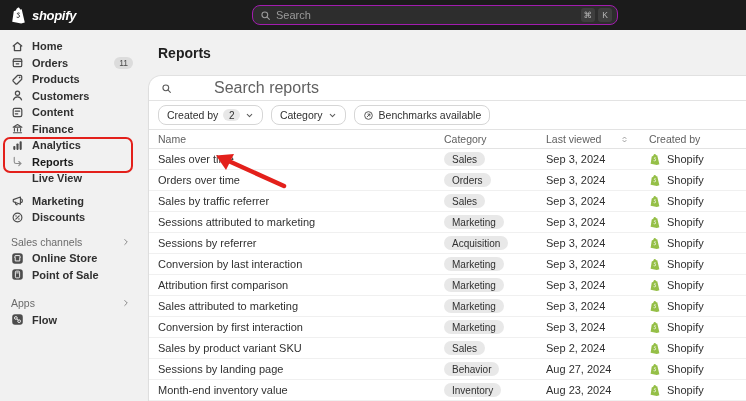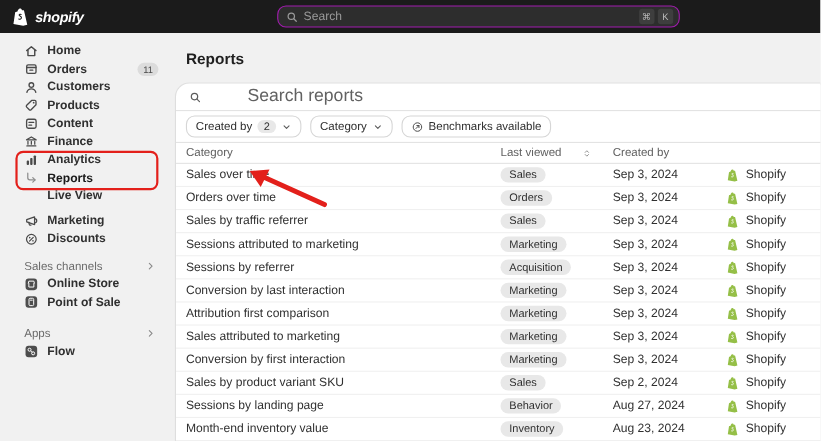--- a/index.html
+++ b/index.html
@@ -11,21 +11,21 @@
   .topbar { position:absolute; left:0; top:0; width:746px; height:30px; background:#1b1b1b; display:flex; align-items:center; }
   .logo { display:flex; align-items:center; gap:5px; margin-left:10px; }
   .logo-text { color:#fff; font-weight:700; font-style:italic; font-size:13px; letter-spacing:-0.3px; }
   .topsearch { position:absolute; left:252px; top:5px; width:366px; height:20px; background:#2d2d2d; border:1px solid #a21caf; border-radius:8px; display:flex; align-items:center; padding:0 5px 0 7px; gap:5px; }
   .topsearch input { flex:1; background:transparent; border:none; outline:none; color:#c9c9c9; font-size:11px; font-family:"Liberation Sans",sans-serif; }
   .topsearch input::placeholder { color:#9a9a9a; }
   .keycap { min-width:14px; height:14px; padding:0 3px; background:#3e3e3e; border-radius:3px; color:#b9b9b9; font-size:8.5px; display:flex; align-items:center; justify-content:center; }
   .keys { display:flex; gap:3px; }
 
   
-  .app { position:absolute; left:12px; top:30px; width:604px; height:371px; }
+  .app { position:absolute; left:1px; top:30px; width:604px; height:371px; }
 
   
   .sidebar { position:absolute; left:0; top:0; width:140px; height:371px; padding-top:8px; }
   .nav-item { height:16.5px; display:flex; align-items:center; gap:8px; padding:0 8px 0 10px; font-size:11px; font-weight:600; color:#303030; cursor:pointer; }
   .nav-item .icn { width:13px; height:13px; flex:0 0 13px; display:flex; align-items:center; justify-content:center; }
   .nav-item .icn svg { width:13px; height:13px; }
   .nav-item.active { color:#1a1a1a; font-weight:700; }
   .nav-badge { margin-left:auto; background:#dcdcdc; color:#4a4a4a; font-size:8.5px; font-weight:400; border-radius:8px; padding:1px 5px; }
   .nav-spacer-a { height:6px; } .nav-spacer-b { height:8px; } .nav-spacer-c { height:12px; }
   .nav-header { height:16.5px; display:flex; align-items:center; padding:0 10px; font-size:10.5px; font-weight:400; color:#6b6b6b; }
@@ -108,36 +108,36 @@
                 <path d="M2.8 6.6h10.4 M6.4 9.6h3.2" stroke="#4a4a4a" stroke-width="1.5" fill="none" stroke-linecap="round"></path>
               </svg>
             </span>
             <span class="lbl">Orders</span>
             <span class="nav-badge">11</span>
           </div>
           <div class="nav-item">
             <span class="nav-item-inner" style="display:contents"></span>
             <span class="icn">
               <svg viewBox="0 0 16 16">
+                <path d="M2.8 8.3 8.3 2.8h3.5a1.4 1.4 0 0 1 1.4 1.4v3.5L7.7 13.2a1.4 1.4 0 0 1-2 0L2.8 10.3a1.4 1.4 0 0 1 0-2z" fill="none" stroke="#4a4a4a" stroke-width="1.5" stroke-linejoin="round"></path>
+                <circle cx="10.6" cy="5.4" r="1" fill="#4a4a4a"></circle>
+              </svg>
+            </span>
+            <span class="lbl">Products</span>
+
+          </div>
+          <div class="nav-item">
+            <span class="nav-item-inner" style="display:contents"></span>
+            <span class="icn">
+              <svg viewBox="0 0 16 16">
                 <circle cx="8" cy="5.3" r="2.6" fill="none" stroke="#4a4a4a" stroke-width="1.5"></circle>
                 <path d="M3 13.4a5.2 5.2 0 0 1 10 0" fill="none" stroke="#4a4a4a" stroke-width="1.5" stroke-linecap="round"></path>
               </svg>
             </span>
             <span class="lbl">Customers</span>
-
-          </div>
-          <div class="nav-item">
-            <span class="nav-item-inner" style="display:contents"></span>
-            <span class="icn">
-              <svg viewBox="0 0 16 16">
-                <path d="M2.8 8.3 8.3 2.8h3.5a1.4 1.4 0 0 1 1.4 1.4v3.5L7.7 13.2a1.4 1.4 0 0 1-2 0L2.8 10.3a1.4 1.4 0 0 1 0-2z" fill="none" stroke="#4a4a4a" stroke-width="1.5" stroke-linejoin="round"></path>
-                <circle cx="10.6" cy="5.4" r="1" fill="#4a4a4a"></circle>
-              </svg>
-            </span>
-            <span class="lbl">Products</span>
 
           </div>
           <div class="nav-item">
             <span class="nav-item-inner" style="display:contents"></span>
             <span class="icn">
               <svg viewBox="0 0 16 16">
                 <rect x="2.7" y="3" width="10.6" height="10" rx="2" fill="none" stroke="#4a4a4a" stroke-width="1.5"></rect>
                 <path d="M5.3 6.4h5.4 M5.3 9.6h3" stroke="#4a4a4a" stroke-width="1.5" stroke-linecap="round"></path>
               </svg>
             </span>
@@ -291,20 +291,21 @@
         <button class="chip">
           <svg class="gauge" viewBox="0 0 16 16">
             <circle cx="8" cy="8" r="5.6" fill="none" stroke="#4a4a4a" stroke-width="1.3"></circle>
             <path d="M6 10 10 6 M7.2 6 H10 V8.8" fill="none" stroke="#4a4a4a" stroke-width="1.3" stroke-linecap="round" stroke-linejoin="round"></path>
           </svg>
           <span>Benchmarks available</span>
         </button>
       </div>
 
       <div class="thead">
+        <span>Name</span>
         <span>Category</span>
         <span class="sortcol">
           <span>Last viewed</span>
           <svg viewBox="0 0 16 16">
             <path d="M5.3 6.3 8 3.6 10.7 6.3 M5.3 9.7 8 12.4 10.7 9.7" fill="none" stroke="#8a8a8a" stroke-width="1.5" stroke-linecap="round" stroke-linejoin="round"></path>
           </svg>
         </span>
         <span>Created by</span>
       </div>
 

